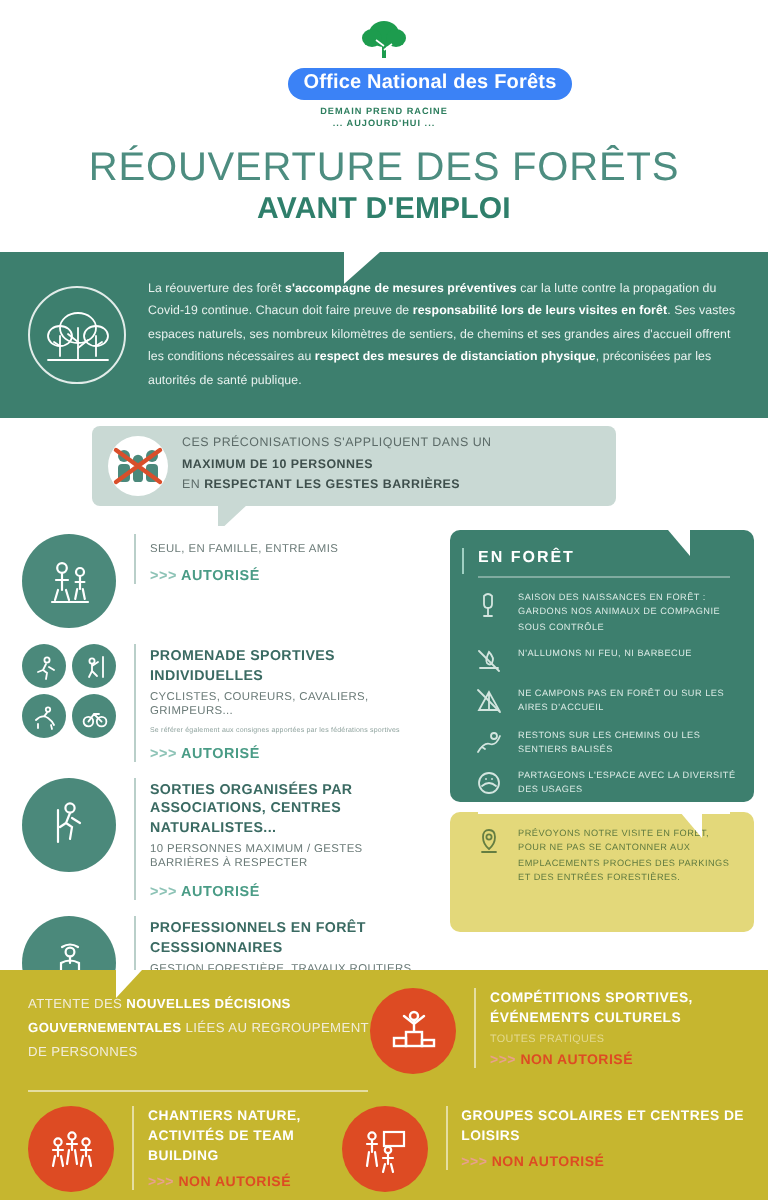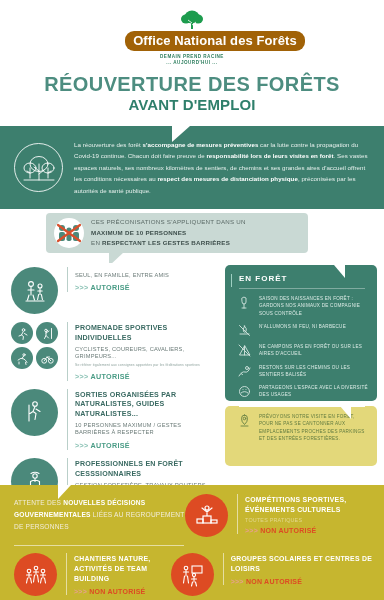--- a/index.html
+++ b/index.html
@@ -14,32 +14,32 @@
   
   .header{height:126px;background:#fff;position:relative;}
   .logo-wrap{position:absolute;left:0;right:0;top:9px;text-align:center;}
   .logo-badge{
     display:inline-block;position:relative;
   }
   .logo-tree{
     width:30px;height:22px;margin:0 auto;display:block;
   }
   .logo-pill{
-    display:inline-block;background:#a16207;color:#fff;
-    font-size:13px;font-weight:bold;letter-spacing:.1px;
+    display:inline-block;background:#3b82f6;color:#fff;
+    font-size:10px;font-weight:bold;letter-spacing:.1px;
     padding:2.5px 8px;border-radius:9px;white-space:nowrap;
     margin-top:-4px;position:relative;margin-left:46px;
   }
   .logo-tag{
     color:#2d7e5e;font-size:4.6px;letter-spacing:.5px;
     line-height:1.5;margin-top:3px;font-weight:bold;
   }
   .title-main{
     position:absolute;left:0;right:0;top:73px;text-align:center;
-    color:#4d8d80;font-size:20px;letter-spacing:.4px;font-weight:700;
+    color:#4d8d80;font-size:20px;letter-spacing:.4px;font-weight:400;
   }
   .title-sub{
     position:absolute;left:0;right:0;top:96px;text-align:center;
     color:#2f7f6b;font-size:15px;font-weight:bold;letter-spacing:.1px;
   }
 
   
   .intro{
     position:relative;background:#3d7f6e;height:83px;
     display:flex;align-items:center;padding:0 14px;box-sizing:border-box;
@@ -312,21 +312,21 @@
           <div class="circ">
             <svg width="24" height="26" viewBox="0 0 24 26">
               <g fill="none" stroke="#ffffff" stroke-width="1.1" stroke-linecap="round">
                 <circle cx="12" cy="5" r="2.3"></circle>
                 <path d="M12 7.5 l-2 5 l3 2 l-1 6 M10 12.5 l-3 2 M13 10 l4 2.5 M6 6 v16"></path>
               </g>
             </svg>
           </div>
         </div>
         <div class="act-body">
-          <div class="act-title">SORTIES ORGANISÉES PAR NATURALISTES, GUIDES NATURALISTES...</div>
+          <div class="act-title">SORTIES ORGANISÉES PAR ASSOCIATIONS, CENTRES NATURALISTES...</div>
           <div class="act-sub">10 PERSONNES MAXIMUM / GESTES BARRIÈRES À RESPECTER</div>
           <div class="act-status"><span class="arr">&gt;&gt;&gt;</span> <span>AUTORISÉ</span></div>
         </div>
       </div>
 
       <div class="act">
         <div class="act-ico">
           <div class="circ">
             <svg width="24" height="26" viewBox="0 0 24 26">
               <g fill="none" stroke="#ffffff" stroke-width="1.1" stroke-linecap="round">

